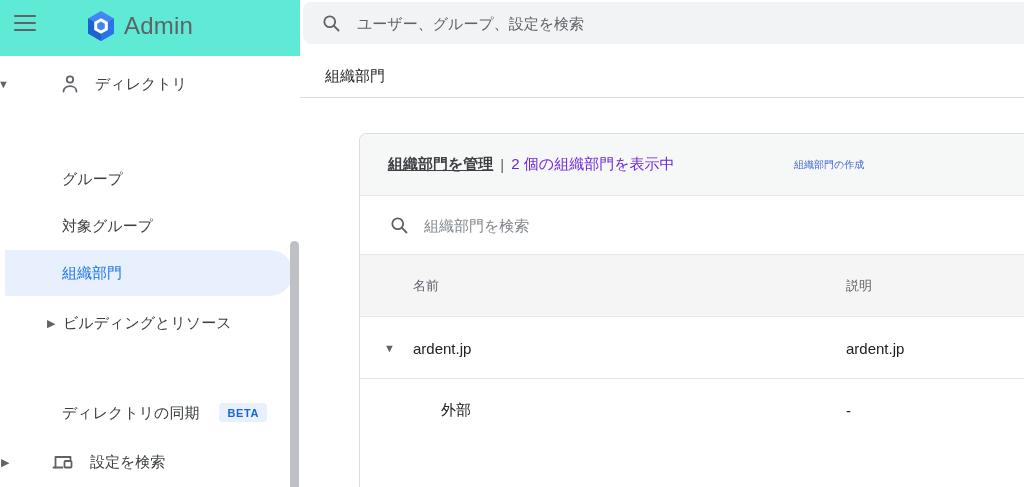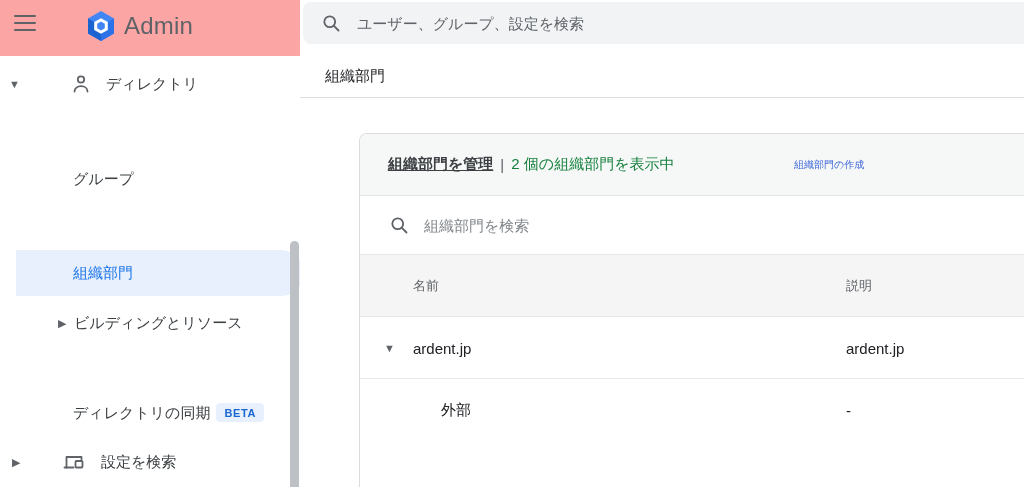--- a/index.html
+++ b/index.html
@@ -1,68 +1,68 @@
 <!DOCTYPE html>
 <html><head>
 <meta charset="utf-8">
 <style>
   * { margin:0; padding:0; box-sizing:border-box; }
   html,body { width:1024px; height:487px; overflow:hidden; background:#fff;
     font-family:"Liberation Sans","DejaVu Sans",sans-serif; color:#202124; }
   .stage { position:relative; width:1024px; height:487px; overflow:hidden; background:#fff; }
 
   
-  .appbar { position:absolute; left:0; top:0; width:300px; height:56px; background:#fca5a5; }
+  .appbar { position:absolute; left:0; top:0; width:300px; height:56px; background:#5eead4; }
   .hamburger { position:absolute; left:14px; top:15px; width:22px; height:16px; cursor:pointer; }
   .hamburger span { display:block; height:2.4px; background:#5f6368; margin-bottom:4.4px; border-radius:1px; }
   .logo { position:absolute; left:85px; top:10px; width:32px; height:32px; }
   .logo-text { position:absolute; left:124px; top:12px; font-size:24px; color:#5f6368; letter-spacing:.2px; }
 
   
   .topsearch { position:absolute; left:303px; top:2px; width:725px; height:42px;
     background:#f1f3f4; border-radius:8px 0 0 8px; display:flex; align-items:center; }
   .topsearch svg { margin:0 16px 0 18px; flex:none; }
   .topsearch input { flex:1; border:none; outline:none; background:transparent;
     font-family:inherit; font-size:15px; color:#202124; }
   .topsearch input::placeholder { color:#5f6368; opacity:1; }
 
   
   .sidebar { position:absolute; left:0; top:56px; width:300px; height:431px; overflow:hidden; }
-  .si { position:absolute; left:16px; width:288px; height:46px; font-size:15px; color:#3c4043; cursor:pointer; }
+  .si { position:absolute; left:5px; width:288px; height:46px; font-size:15px; color:#3c4043; cursor:pointer; }
   .si .lbl { position:absolute; top:50%; transform:translateY(-50%); white-space:nowrap; }
   .si .icon { position:absolute; top:50%; transform:translateY(-50%); }
   .si .tri { position:absolute; top:50%; transform:translateY(-50%); font-size:11px; color:#5f6368; }
   .si-directory { top:5px; }   .si-directory .tri{left:-7px;} .si-directory .icon{left:53px;} .si-directory .lbl{left:90px;}
   .si-users { top:52px; }      .si-users .lbl{left:57px;}
   .si-groups { top:100px; }    .si-groups .lbl{left:57px;}
   .si-target { top:147px; }    .si-target .lbl{left:57px;}
   .si-ou { top:194px; background:#e8f0fe; border-radius:0 23px 23px 0; }
   .si-ou .lbl { left:57px; color:#1a73e8; }
   .si-buildings { top:244px; } .si-buildings .tri{left:42px;} .si-buildings .lbl{left:58px;text-align:center;}
   .si-dirset { top:289px; }    .si-dirset .lbl{left:57px;}
   .si-dirsync { top:334px; }   .si-dirsync .lbl{left:57px;}
-  .beta { display:inline-block; margin-left:6px; background:#e8f0fe; color:#1967d2;
+  .beta { display:inline-block; margin-left:20px; background:#e8f0fe; color:#1967d2;
     font-size:11px; font-weight:bold; letter-spacing:.6px; padding:4px 8px 3px; border-radius:4px; vertical-align:1px; }
   .si-devices { top:383px; }   .si-devices .tri{left:-4px;} .si-devices .icon{left:46px;} .si-devices .lbl{left:85px;}
   .scrollbar { position:absolute; left:290px; top:185px; width:9px; height:302px;
     background:#bdc1c6; border-radius:6px 6px 0 0; }
 
   
   .main { position:absolute; left:300px; top:48px; width:724px; height:439px; background:#fff; }
   .page-title { position:absolute; left:25px; top:19px; font-size:15px; color:#202124; }
   .title-divider { position:absolute; left:0; top:49px; width:724px; height:1px; background:#dadce0; }
 
   
   .card { position:absolute; left:359px; top:133px; width:670px; height:360px;
     border:1px solid #dadce0; border-right:none; border-radius:8px 0 0 0; background:#fff; overflow:hidden; }
   .card-header { position:relative; height:62px; background:#f6f7f7; border-bottom:1px solid #e3e5e6;
     display:flex; align-items:center; padding-left:28px; font-size:15px; }
   .card-title { font-weight:bold; color:#3c4043;text-decoration:underline; }
   .card-sep { color:#5f6368; margin:0 7px; }
-  .card-sub { color:#15803d; }
+  .card-sub { color:#6d28d9; }
   .card-link { position:absolute; left:434px; top:50%; transform:translateY(-50%);
     color:#3e68d8; font-size:10px; text-decoration:none; cursor:pointer; }
   .card-search { height:58px; display:flex; align-items:center; padding-left:29px; background:#fff; }
   .card-search svg { flex:none; margin-right:15px; }
   .card-search input { flex:1; border:none; outline:none; background:transparent;
     font-family:inherit; font-size:15px; color:#202124; }
   .card-search input::placeholder { color:#80868b; opacity:1; }
   .thead { position:relative; height:63px; background:#f5f5f5;
     border-top:1px solid #e8e8e8; border-bottom:1px solid #e8e8e8; font-size:13px; color:#5f6368; }
   .thead .c1 { position:absolute; left:53px; top:50%; transform:translateY(-50%); }
@@ -113,20 +113,23 @@
           <path d="M5.5 19.5c0-3.3 2.9-5.3 6.5-5.3s6.5 2 6.5 5.3"></path>
       </svg>
       <span class="lbl">ディレクトリ</span>
     </div>
 
 
     <div class="si si-groups">
       <span class="lbl">グループ</span>
     </div>
 
+    <div class="si si-target">
+      <span class="lbl">対象グループ</span>
+    </div>
 
     <div class="si si-ou">
       <span class="lbl">組織部門</span>
     </div>
 
     <div class="si si-buildings">
       <span class="tri">▶</span>
       <span class="lbl">ビルディングとリソース</span>
     </div>
 

